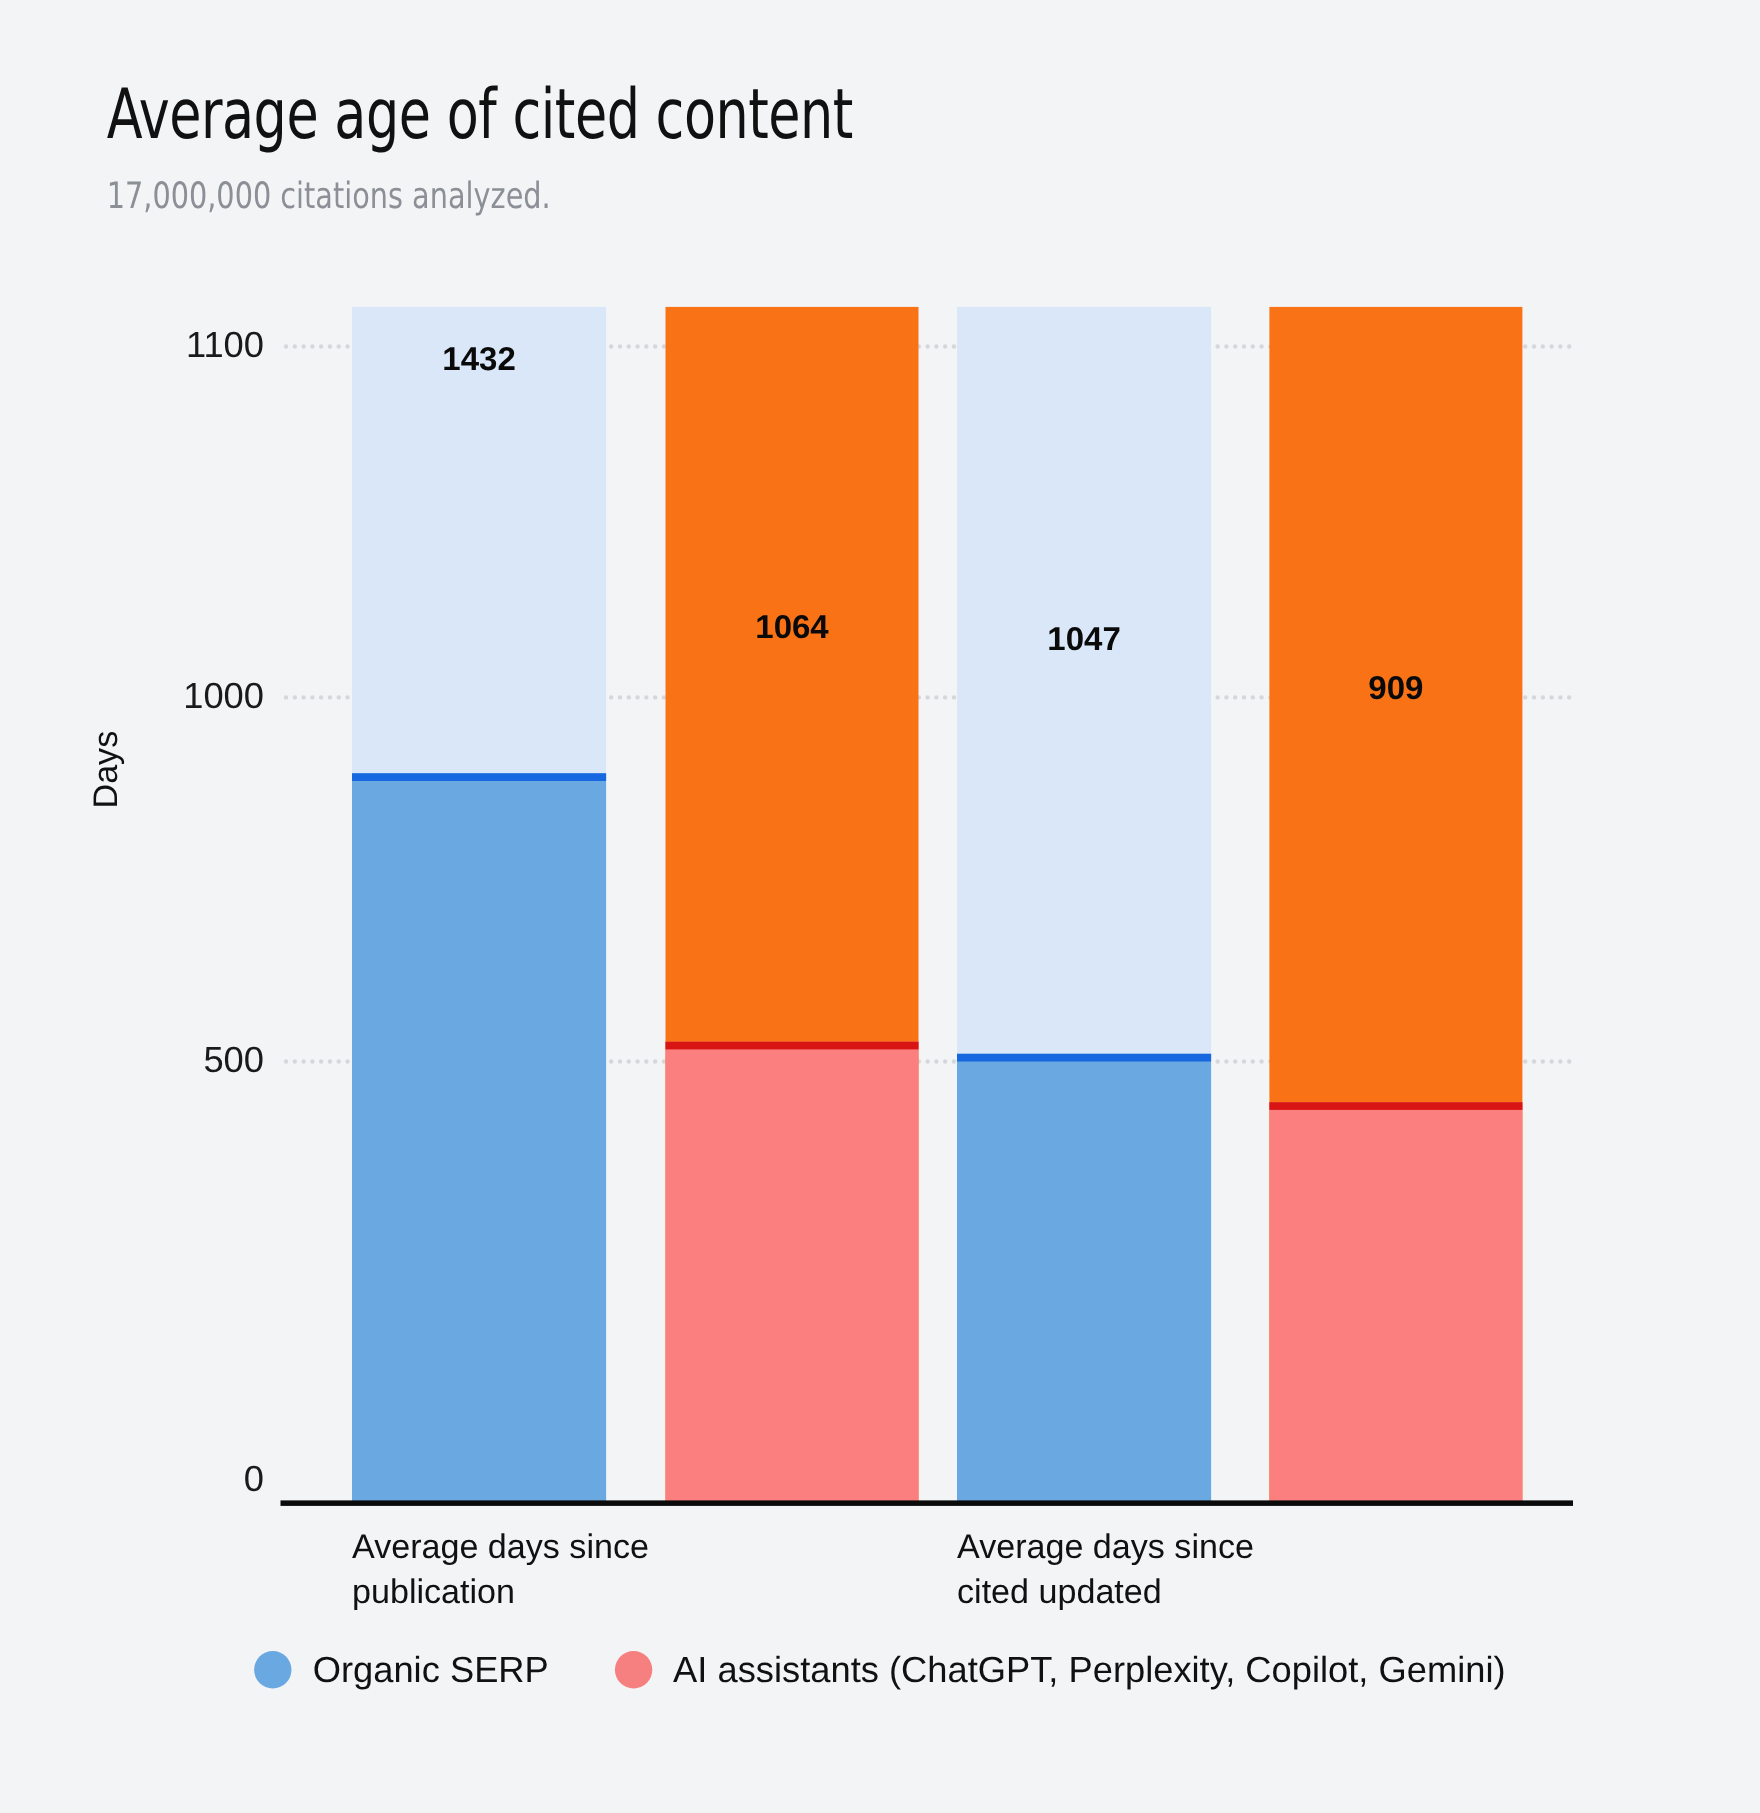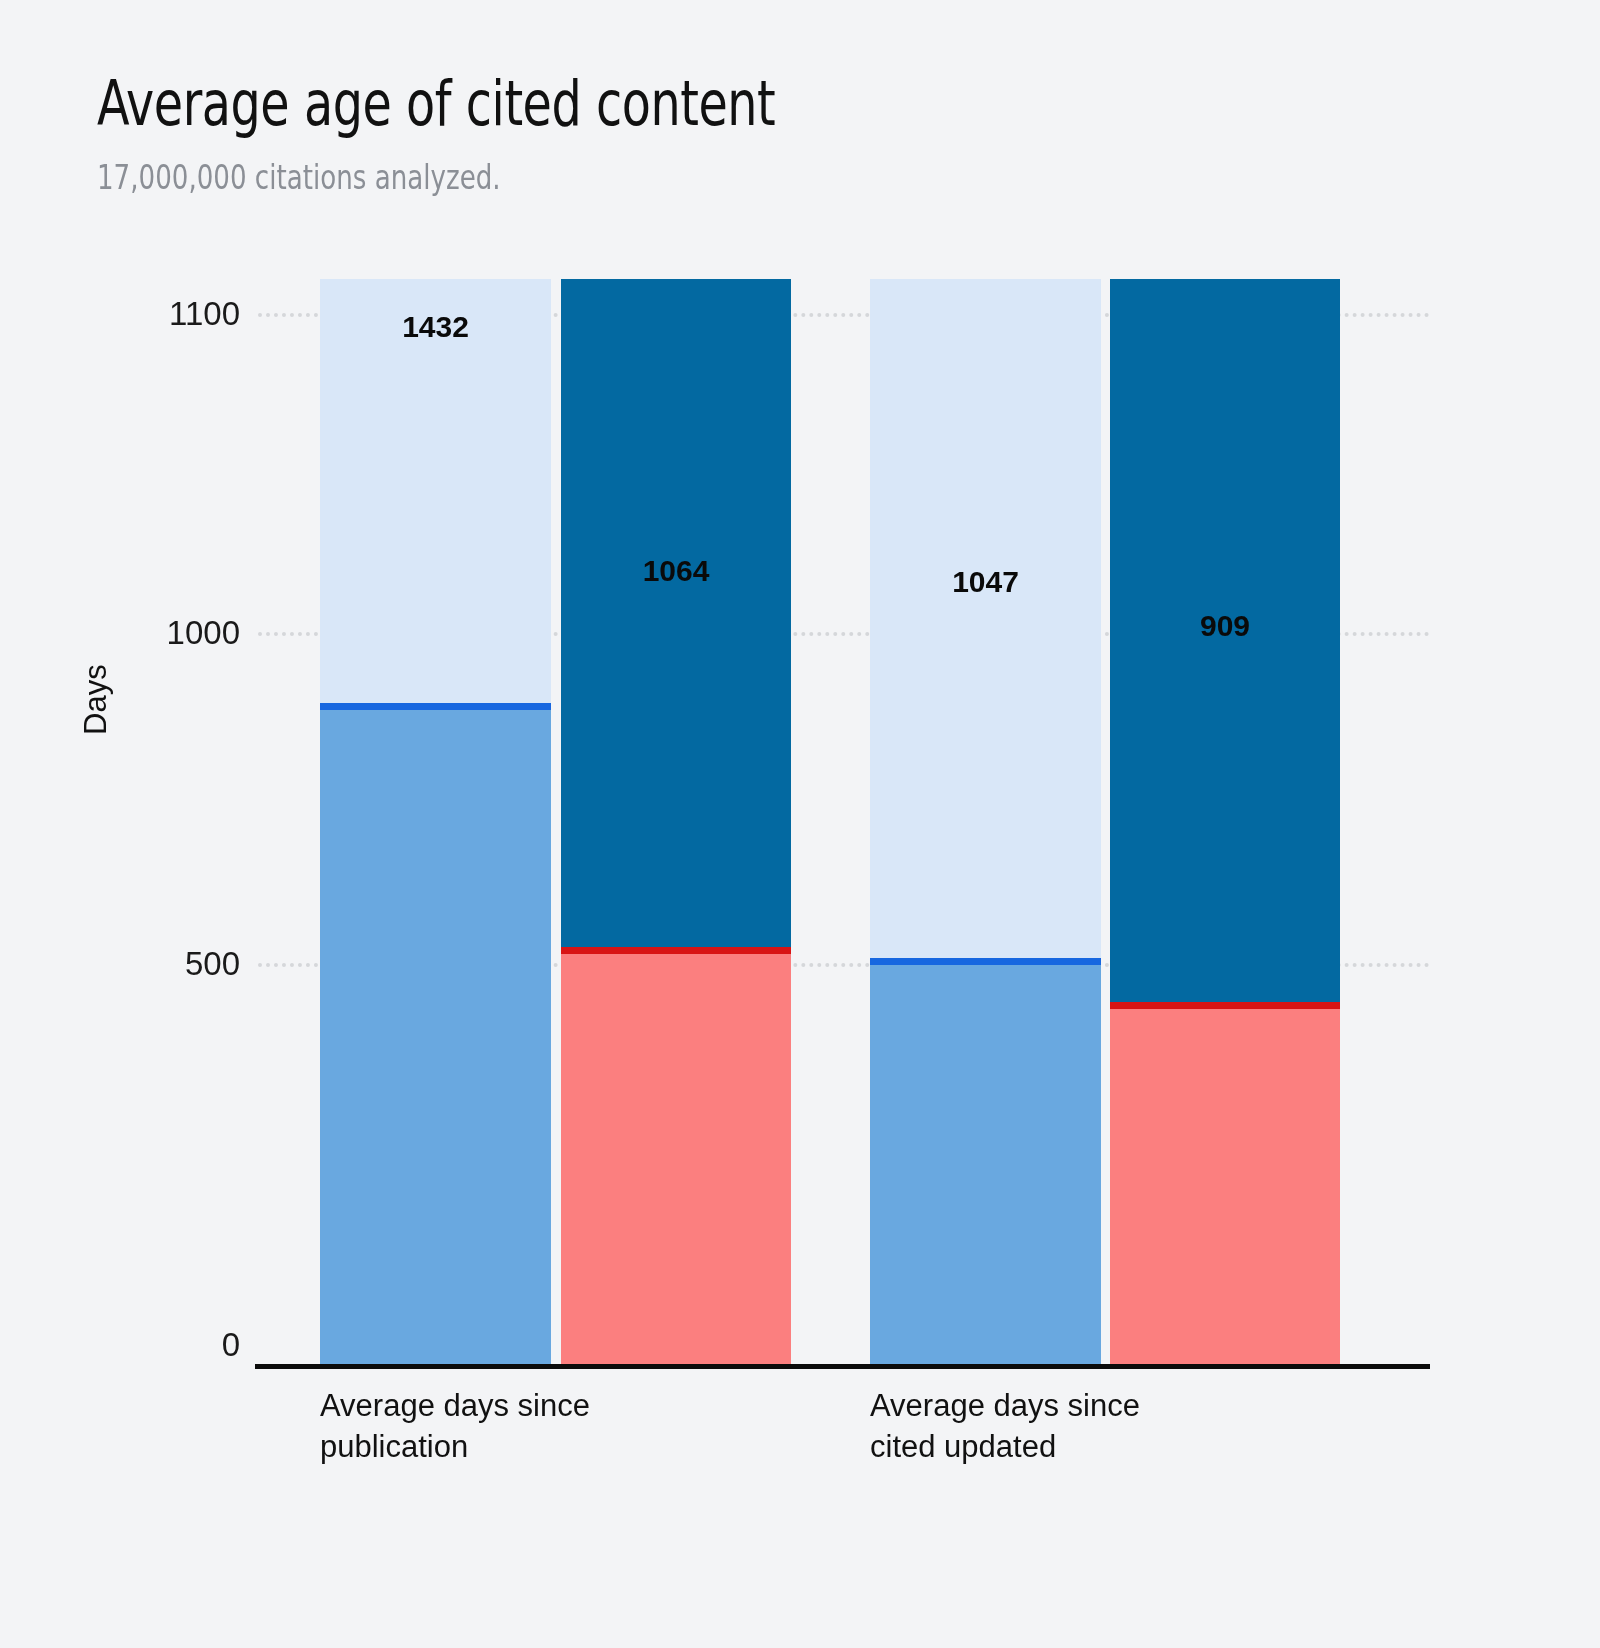--- a/index.html
+++ b/index.html
@@ -52,21 +52,21 @@
   .axis-line {
     position: absolute; left: 255px; right: 170px; top: 1364px;
     height: 5px; background: #0b0b0b;
   }
 
   
   .bar-track {
     position: absolute; top: 279px; bottom: 282px;
   }
   .bar-track.blue { background: #d9e7f8; }
-  .bar-track.red  { background: #0369a1; }
+  .bar-track.red  { background: #f97316; margin-left: 44px; }
 
   .bar-fill { position: absolute; left: 0; right: 0; bottom: 0; }
   .bar-fill.blue { background: #69a8e0; border-top: 7px solid #1767e0; }
   .bar-fill.red  { background: #fb7f7f; border-top: 7px solid #d81414; }
 
   .bar-value {
     position: absolute; left: 0; right: 0; text-align: center;
     font-size: 30px; font-weight: 700; color: #0a0a0a;
     white-space: nowrap;
   }
@@ -139,14 +139,24 @@
     <div class="cat-label" style="left:320px; width:471px">
       <div>Average days since</div>
       <div>publication</div>
     </div>
     <div class="cat-label" style="left:870px; width:470px">
       <div>Average days since</div>
       <div>cited updated</div>
     </div>
   </div>
 
+  <div class="legend">
+    <div class="legend-item">
+      <span class="legend-dot blue"></span>
+      <span class="legend-text">Organic SERP</span>
+    </div>
+    <div class="legend-item">
+      <span class="legend-dot red"></span>
+      <span class="legend-text">AI assistants (ChatGPT, Perplexity, Copilot, Gemini)</span>
+    </div>
+  </div>
 
 </div>
 
 </body></html>

